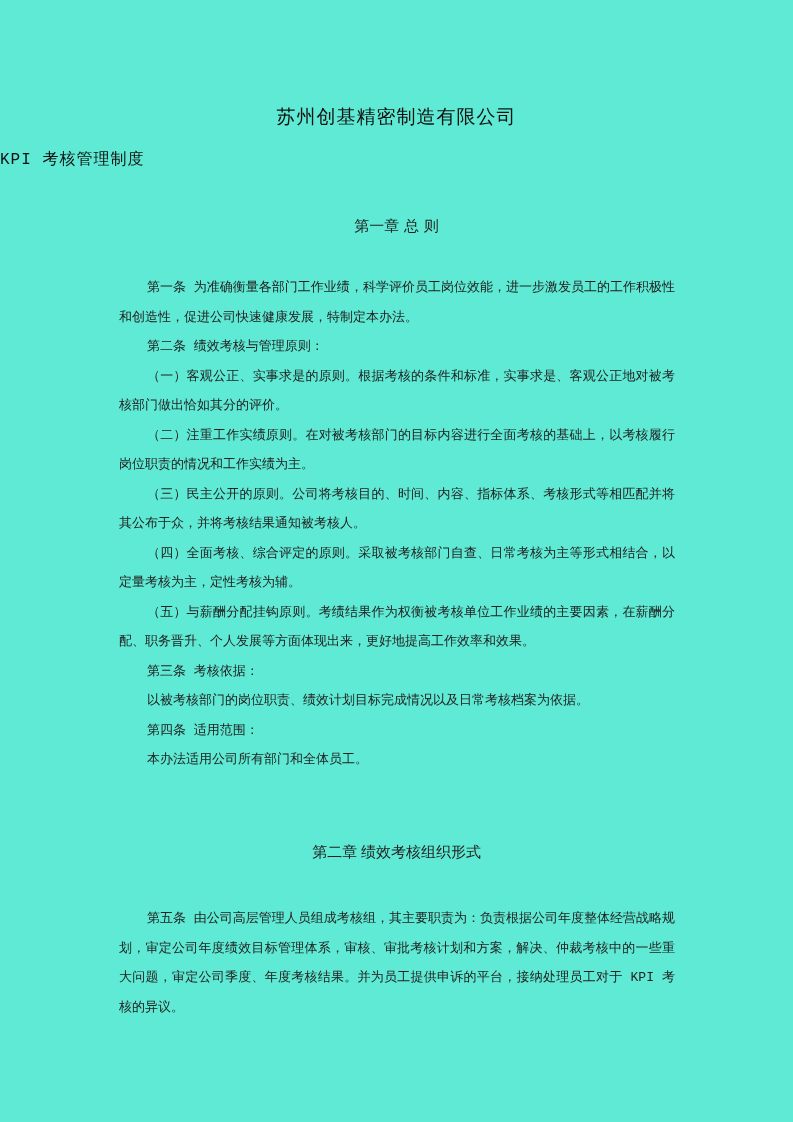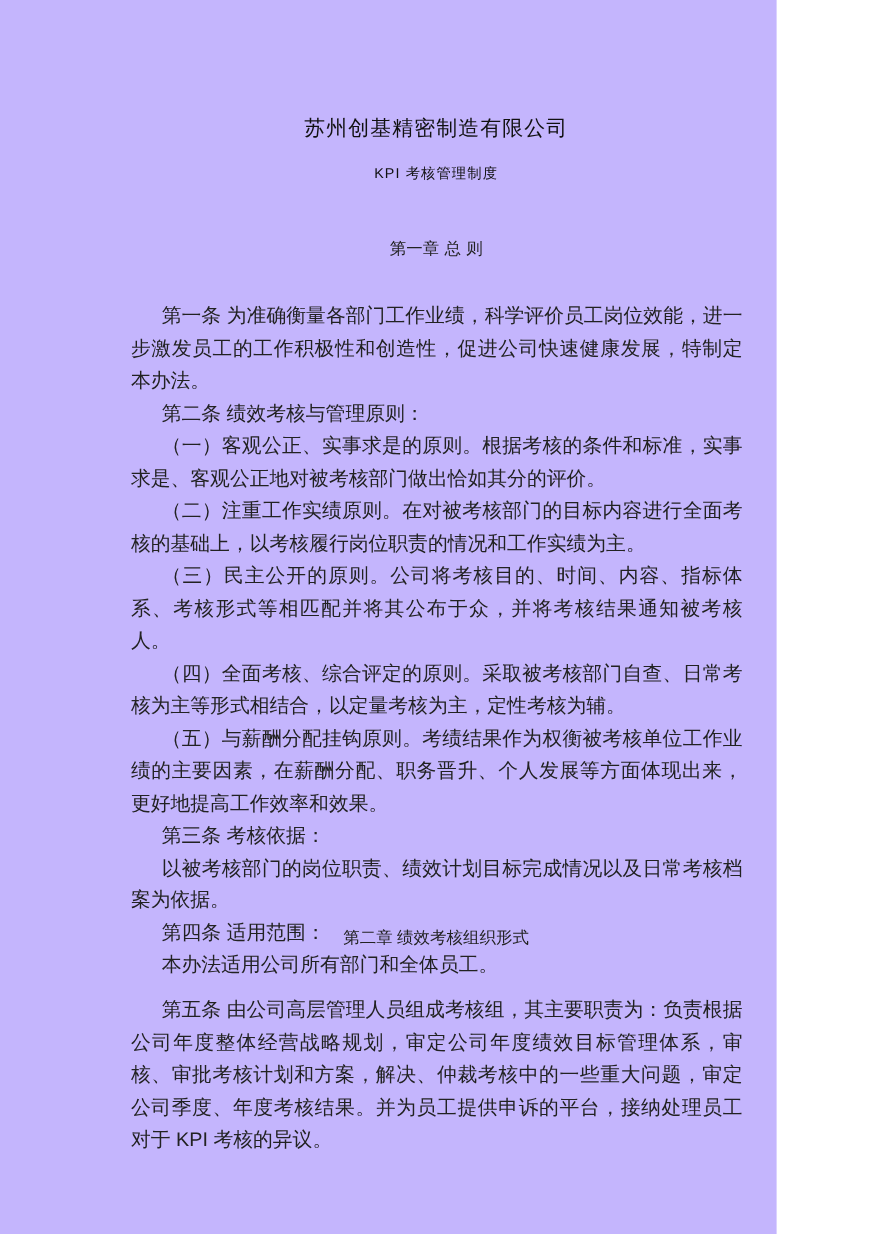--- a/index.html
+++ b/index.html
@@ -1,25 +1,25 @@
 <!DOCTYPE html>
 <html><head>
 <meta charset="utf-8">
 <style>
   html, body { margin: 0; padding: 0; background: #ffffff; }
   body { width: 793px; height: 1122px; position: relative; overflow: hidden; color: #111; }
-  .page { position: absolute; left: 0; top: 0; width: 674px; height: 1122px; background: #c4b5fd; padding-left: 32px; }
+  .page { position: absolute; left: 0; top: 0; width: 793px; height: 1122px; background: #5eead4; }
   .title1 { position: absolute; top: 104px; left: 0; width: 793px; text-align: center;
     font-family: "DejaVu Sans", sans-serif; font-size: 19px; letter-spacing: 1px; color: #111; }
-  .title2 { position: absolute; top: 149px; left: 0; width: 793px; text-align: center;
-    font-family: Liberation Sans, sans-serif; font-size: 13px; letter-spacing: 1px; color: #111; }
+  .title2 { position: absolute; top: 149px; left: 0; width: 793px; 
+    font-family: Liberation Mono, monospace; font-size: 16px; letter-spacing: 1px; color: #111; }
   .chapter { position: absolute; left: 0; width: 793px; text-align: center;
     font-family: "DejaVu Serif", serif; font-size: 15px; color: #222; }
   .body-text { position: absolute; left: 119px; width: 556px;
-    font-family: Liberation Sans, sans-serif; font-size: 18px; line-height: 29.5px; color: #222;
+    font-family: Liberation Mono, monospace; font-size: 13px; line-height: 29.5px; color: #222;
     text-align: justify; }
   .p { margin: 0; text-indent: 28px; }
 </style>
 </head>
 <body>
 
 <div class="page">
   <div class="title1">苏州创基精密制造有限公司</div>
   <div class="title2">KPI 考核管理制度</div>
 

